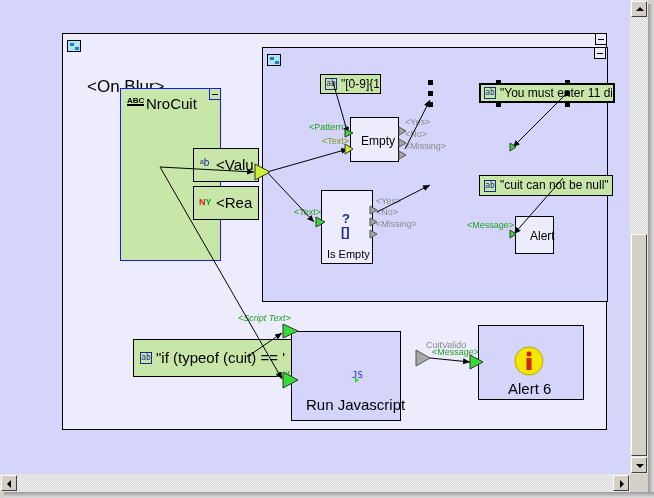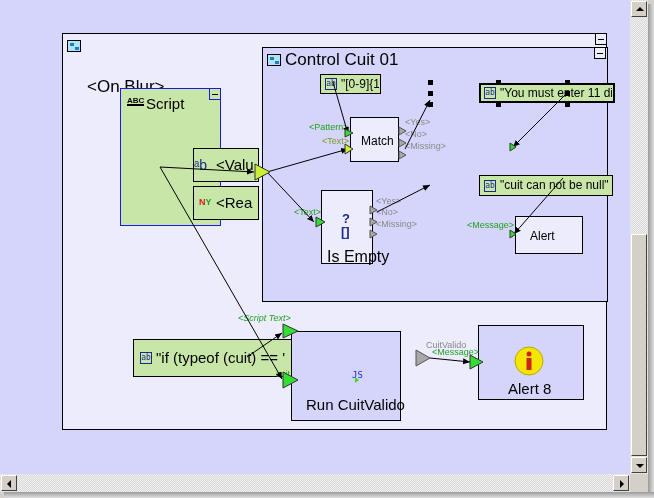--- a/index.html
+++ b/index.html
@@ -44,31 +44,30 @@
 
 <div class="canvas">
 
   <div class="box onblur">
     <span class="ticon" style="left:4px;top:6px;"></span>
     <span class="title" style="left:24px;top:2px;margin-top:41px;">&lt;On Blur&gt;</span>
   </div>
 
   <div class="box ctrl">
     <span class="ticon" style="left:4px;top:6px;"></span>
-    <span class="title" style="left:22px;top:2px;">Control Cuit 01</span>
     <span class="minbtn" style="left:331px;top:-1px;"></span>
   </div>
   <span class="minbtn" style="left:595px;top:33px;"></span>
 
-  <div class="box green" style="left:72px;top:88px;width:101px;height:138px;border-color:#1a1ae0;">
+  <div class="box green" style="left:72px;top:88px;width:101px;height:173px;border-color:#1a1ae0;">
     <span class="lbl" style="left:6px;top:8px;font-size:8px;font-weight:bold;line-height:7px;border-bottom:2px solid #000;">ABC</span>
-    <span class="lbl" style="left:25px;top:6px;font-size:15px;">Script</span>
+    <span class="lbl" style="left:25px;top:6px;font-size:15px;">NroCuit</span>
     <span class="minbtn" style="left:88px;top:-1px;border-color:#1a1ae0;background:#c9e6a9;"></span>
     <div class="box green" style="left:24px;top:59px;width:66px;height:34px;">
-      <span class="lbl" style="left:0;top:8px;font-size:14px;color:#1a2a8a;">ᵃb</span>
+      <span class="lbl" style="left:6px;top:8px;font-size:10px;color:#1a2a8a;">ᵃb</span>
       <span class="lbl" style="left:22px;top:7px;font-size:15px;">&lt;Valu</span>
     </div>
     <div class="box green" style="left:24px;top:97px;width:66px;height:34px;padding-left:40px;">
       <span class="lbl" style="left:5px;top:10px;font-size:9px;font-weight:bold;"><span style="color:#d02020">N</span><span style="color:#20a020">Y</span></span>
       <span class="lbl" style="left:22px;top:7px;font-size:15px;">&lt;Rea</span>
     </div>
   </div>
 
   <div class="box green" style="left:272px;top:74px;width:61px;height:20px;">
     <span class="sicon" style="left:4px;top:3px;">ab</span>
@@ -92,59 +91,59 @@
     <span class="sicon" style="left:4px;top:4px;">ab</span>
     <span class="lbl" style="left:20px;top:2px;font-size:12px;">"cuit can not be null"</span>
   </div>
 
   <div class="box green" style="left:85px;top:339px;width:162px;height:38px;">
     <span class="sicon" style="left:6px;top:12px;">ab</span>
     <span class="lbl" style="left:22px;top:9px;font-size:15px;width:138px;overflow:hidden;">"if (typeof (cuit) == '</span>
   </div>
 
   <div class="box node" style="left:350px;top:117px;width:49px;height:45px;">
-    <span class="lbl" style="left:10px;top:16px;font-size:12px;">Match</span>
+    <span class="lbl" style="left:10px;top:16px;font-size:12px;">Empty</span>
   </div>
   <span class="plbl pg" style="left:309px;top:122px;">&lt;Pattern&gt;</span>
   <span class="plbl pol" style="left:322px;top:136px;">&lt;Text&gt;</span>
   <span class="plbl pgr" style="left:405px;top:117px;">&lt;Yes&gt;</span>
   <span class="plbl pgr" style="left:405px;top:129px;">&lt;No&gt;</span>
   <span class="plbl pgr" style="left:405px;top:141px;">&lt;Missing&gt;</span>
 
   <div class="box node" style="left:321px;top:190px;width:52px;height:74px;">
     <span class="lbl" style="left:20px;top:20px;font-size:13px;font-weight:bold;color:#1a2a8a;">?</span>
     <span class="lbl" style="left:19px;top:33px;font-size:13px;font-weight:bold;color:#1a2a8a;">[]</span>
-    <span class="lbl" style="left:5px;top:57px;font-size:16px;">Is Empty</span>
+    <span class="lbl" style="left:5px;top:57px;font-size:11px;">Is Empty</span>
   </div>
   <span class="plbl pg" style="left:294px;top:207px;">&lt;Text&gt;</span>
   <span class="plbl pgr" style="left:376px;top:196px;">&lt;Yes&gt;</span>
   <span class="plbl pgr" style="left:376px;top:207px;">&lt;No&gt;</span>
   <span class="plbl pgr" style="left:376px;top:219px;">&lt;Missing&gt;</span>
 
 
-  <div class="box node" style="left:515px;top:216px;width:68px;height:38px;">
+  <div class="box node" style="left:515px;top:216px;width:39px;height:38px;">
     <span class="lbl" style="left:14px;top:12px;font-size:12px;">Alert</span>
   </div>
   <span class="plbl pg" style="left:467px;top:220px;">&lt;Message&gt;</span>
 
   <div class="box nodeblue" style="left:291px;top:331px;width:110px;height:90px;">
     <span class="lbl" style="left:60px;top:38px;font-size:9px;color:#1a2ae0;font-family:'DejaVu Sans Mono',monospace;">JS</span>
-    <span class="lbl" style="left:14px;top:64px;font-size:15px;">Run CuitValido</span>
+    <span class="lbl" style="left:14px;top:64px;font-size:15px;">Run Javascript</span>
   </div>
   <span class="plbl pg" style="left:238px;top:313px;font-style:italic;">&lt;Script Text&gt;</span>
   <span class="plbl pg" style="left:276px;top:369px;">cuit</span>
   <span class="plbl pgr" style="left:426px;top:340px;">CuitValido</span>
 
   <div class="box nodeblue" style="left:478px;top:325px;width:106px;height:75px;">
     <svg width="32" height="32" style="left:35px;top:20px;">
       <circle cx="15" cy="15" r="14" fill="#f5e600" stroke="#b8a800"></circle>
       <circle cx="15" cy="8" r="2.5" fill="#d02020"></circle>
       <rect x="12.5" y="12" width="5" height="12" fill="#d02020"></rect>
     </svg>
-    <span class="lbl" style="left:29px;top:54px;font-size:15px;">Alert 8</span>
+    <span class="lbl" style="left:29px;top:54px;font-size:15px;">Alert 6</span>
   </div>
   <span class="plbl pg" style="left:432px;top:347px;">&lt;Message&gt;</span>
 
   <svg width="630" height="474">
     <defs>
       <marker id="ah" markerWidth="8" markerHeight="8" refX="7" refY="4" orient="auto">
         <path d="M0,1 L7,4 L0,7 z" fill="#000"></path>
       </marker>
     </defs>
     <g stroke="#000" stroke-width="1" fill="none">

